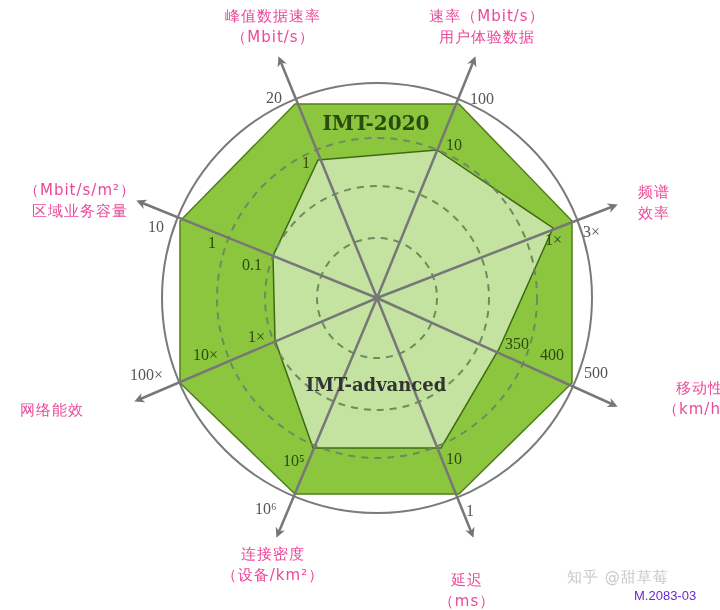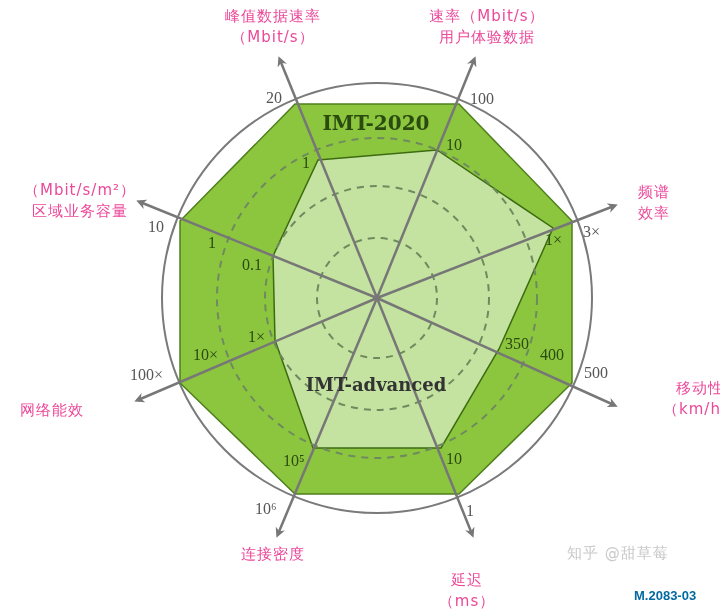--- a/index.html
+++ b/index.html
@@ -2,23 +2,23 @@
 <html><head>
 <meta charset="utf-8">
 <style>
   html, body { margin: 0; padding: 0; background: #ffffff; }
   body { width: 720px; height: 610px; position: relative; overflow: hidden;
          font-family: "DejaVu Sans", "Liberation Sans", sans-serif; }
   svg { position: absolute; left: 0; top: 0; }
   .lbl { position: absolute; color: #ec4899; font-size: 15px; line-height: 21px;
          white-space: nowrap; letter-spacing: 1px; }
   .center { text-align: center; }
-  .watermark { position: absolute; left: 567px; top: 544px; font-size: 15px; color: #c9c9c9; letter-spacing: 1px; }
-  .figid { position: absolute; left: 634px; top: 588px; font-size: 13px; color: #0369a1;
-           font-family: "Liberation Sans", sans-serif; font-weight: bold; }
+  .watermark { position: absolute; left: 567px; top: 568px; font-size: 15px; color: #c9c9c9; letter-spacing: 1px; }
+  .figid { position: absolute; left: 634px; top: 588px; font-size: 13px; color: #6d28d9;
+           font-family: "Liberation Sans", sans-serif; }
 </style>
 </head>
 <body>
 
 <svg width="720" height="610" viewBox="0 0 720 610">
   <defs>
     <marker id="arr" markerWidth="10" markerHeight="10" refX="6" refY="5" orient="auto" markerUnits="userSpaceOnUse">
       <path d="M0,0 L10,5 L0,10 L3,5 Z" fill="#777"></path>
     </marker>
   </defs>
@@ -96,20 +96,21 @@
 <div class="lbl center" style="left:660px; top:378px; width:80px;">
   <div>移动性</div>
   <div>（km/h）</div>
 </div>
 <div class="lbl center" style="left:427px; top:544px; width:80px;margin-top:26px;">
   <div>延迟</div>
   <div>（ms）</div>
 </div>
 <div class="lbl center" style="left:213px; top:544px; width:120px;">
   <div>连接密度</div>
+  <div>（设备/km²）</div>
 </div>
 <div class="lbl" style="left:20px; top:400px;">
   <div>网络能效</div>
 </div>
 <div class="lbl center" style="left:14px; top:180px; width:132px;">
   <div>（Mbit/s/m²）</div>
   <div>区域业务容量</div>
 </div>
 
 <div class="watermark">知乎 @甜草莓</div>

